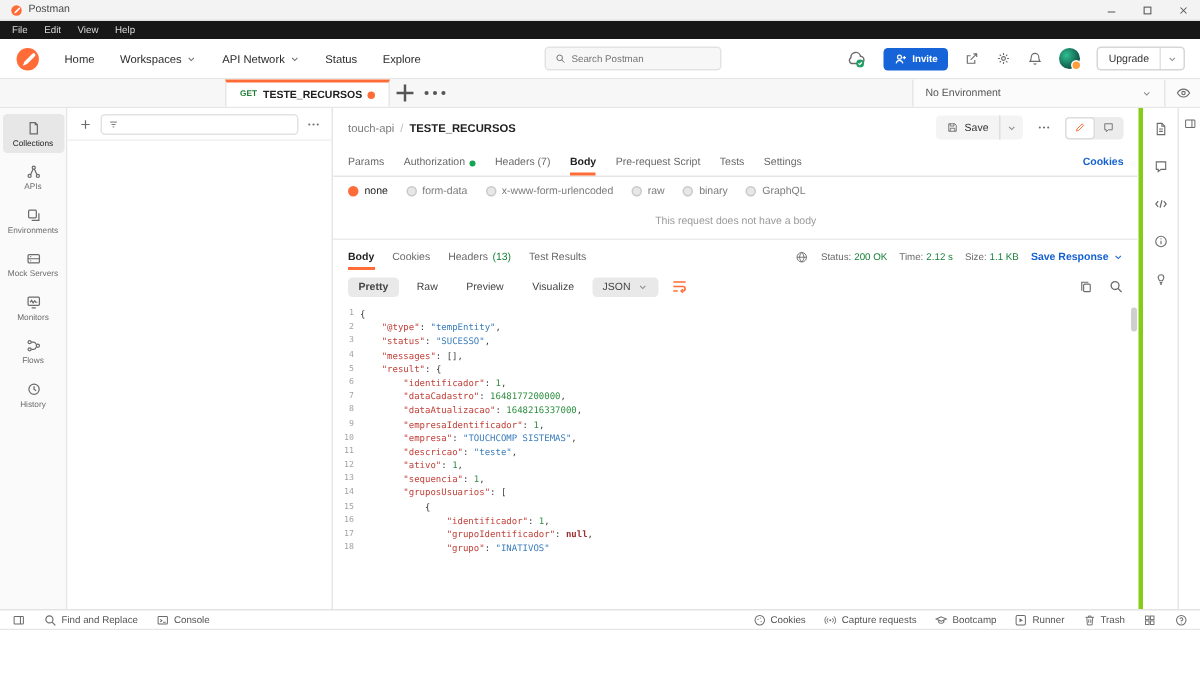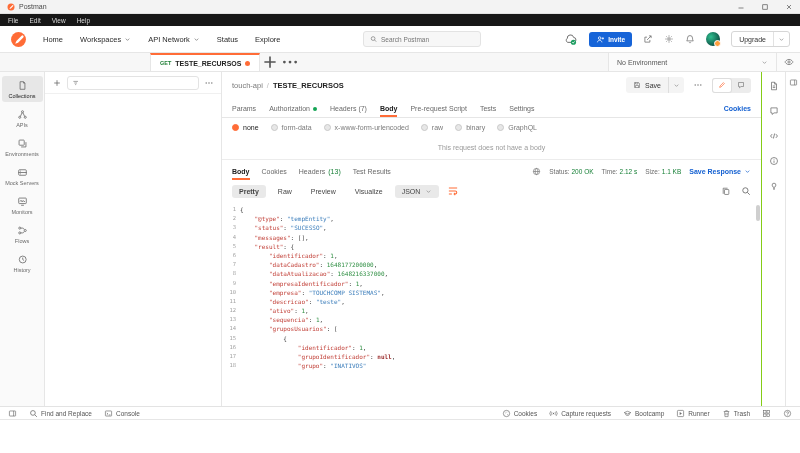--- a/index.html
+++ b/index.html
@@ -54,21 +54,21 @@
   .content { display:flex; height:334px; }
   .rail { width:45px; border-right:1px solid #e6e6e6; background:#fafafa; display:flex; flex-direction:column; align-items:center; padding-top:4px; gap:3px; }
   .rail-item { width:41px; padding:4px 0 3px; display:flex; flex-direction:column; align-items:center; gap:2px; color:#6b6b6b; border-radius:3px; }
   .rail-item .lbl { font-size:5.5px; }
   .rail-item.active { background:#e7e7e7; color:#212121; }
   .sidepanel { width:177px; border-right:1px solid #e6e6e6; display:flex; flex-direction:column; background:#fff; }
   .sp-top { height:22px; display:flex; align-items:center; gap:5px; padding:0 7px; color:#555; border-bottom:1px solid #f0f0f0; }
   .sp-search { flex:1; height:14px; border:1px solid #e3e3e3; border-radius:3px; display:flex; align-items:center; gap:3px; padding:0 4px; }
   .sp-search input { border:0; outline:none; width:100%; font-size:6.5px; background:transparent; }
 
-  .main { width:540px; border-right:1px solid #84cc16; display:flex; flex-direction:column; background:#fff; }
+  .main { width:540px; border-right:3px solid #84cc16; display:flex; flex-direction:column; background:#fff; }
   .crumbrow { height:26px; display:flex; align-items:center; gap:4px; padding:0 10px; }
   .crumb-parent { font-size:7.5px; color:#7a7a7a; }
   .crumb-sep { font-size:7.5px; color:#bbb; }
   .crumb-name { font-size:7.5px; font-weight:bold; color:#212121; }
   .crumb-right { margin-left:auto; display:flex; align-items:center; gap:9px; }
   .save-btn { display:flex; align-items:center; height:16px; border-radius:3px; background:#f4f4f4; font-size:7px; color:#333; }
   .save-main { display:flex; align-items:center; gap:4px; padding:0 7px; }
   .save-caret { border-left:1px solid #dedede; height:100%; display:flex; align-items:center; padding:0 4px; }
   .edit-group { display:flex; background:#ececec; border-radius:3px; padding:1px; gap:1px; }
   .edit-seg { width:18px; height:13px; display:flex; align-items:center; justify-content:center; border-radius:2px; }

